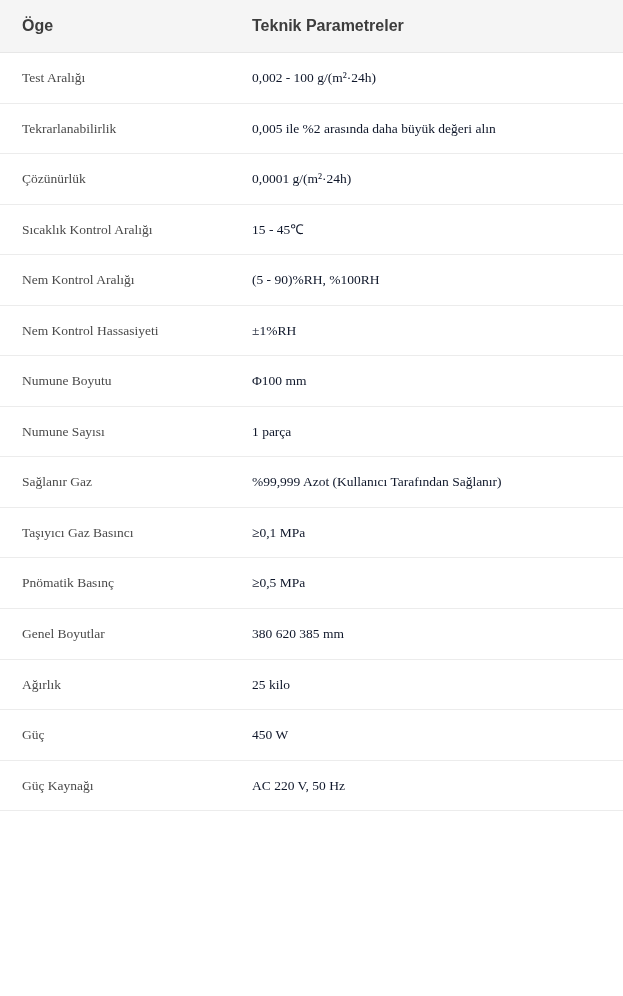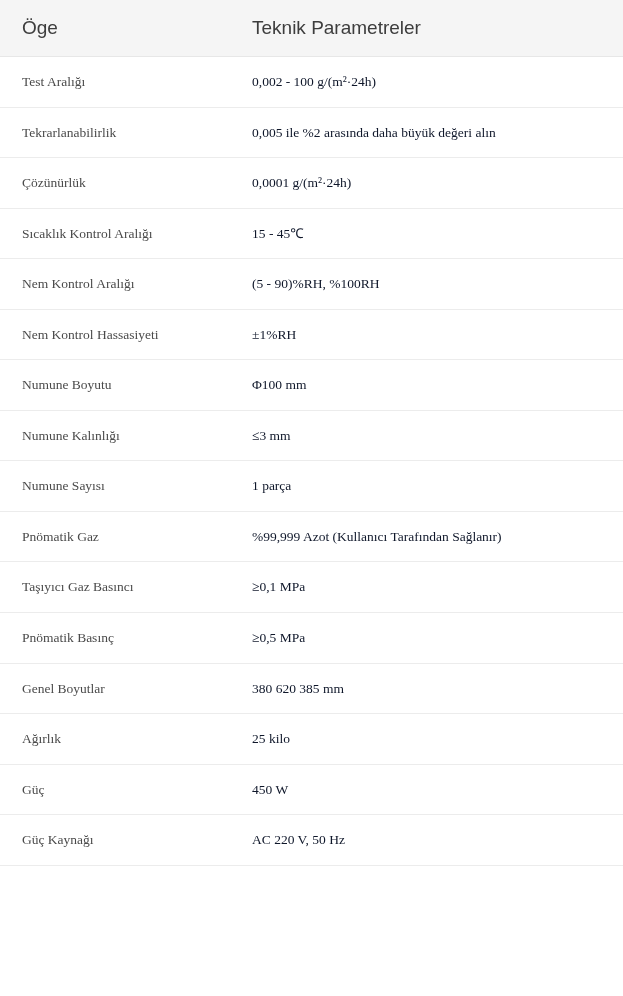--- a/index.html
+++ b/index.html
@@ -18,22 +18,22 @@
     width: 623px;
     border-collapse: collapse;
     table-layout: fixed;
   }
   .spec-table col.col-item { width: 232px; }
   .spec-table col.col-value { width: 391px; }
 
   .spec-table th {
     background: #f5f5f5;
     text-align: left;
-    font-size: 19px;
-    font-weight: normal;
+    font-size: 16px;
+    font-weight: bold;
     color: #3d3d3d;
     padding: 17px 0 17px 22px;
     border-bottom: 1px solid #e7e7e7;
     vertical-align: middle;
   }
   .spec-table th.value-head {
     padding-left: 20px;
   }
   .spec-table td {
     font-size: 13.5px;
@@ -89,29 +89,25 @@
     </tr>
     <tr>
       <td class="item-cell">Nem Kontrol Hassasiyeti</td>
       <td class="value-cell">±1%RH</td>
     </tr>
     <tr>
       <td class="item-cell">Numune Boyutu</td>
       <td class="value-cell">Φ100 mm</td>
     </tr>
     <tr>
-      <td class="item-cell">Numune Kalınlığı</td>
-      <td class="value-cell">≤3 mm</td>
-    </tr>
-    <tr>
       <td class="item-cell">Numune Sayısı</td>
       <td class="value-cell">1 parça</td>
     </tr>
     <tr>
-      <td class="item-cell">Pnömatik Gaz</td>
+      <td class="item-cell">Sağlanır Gaz</td>
       <td class="value-cell">%99,999 Azot (Kullanıcı Tarafından Sağlanır)</td>
     </tr>
     <tr>
       <td class="item-cell">Taşıyıcı Gaz Basıncı</td>
       <td class="value-cell">≥0,1 MPa</td>
     </tr>
     <tr>
       <td class="item-cell">Pnömatik Basınç</td>
       <td class="value-cell">≥0,5 MPa</td>
     </tr>

